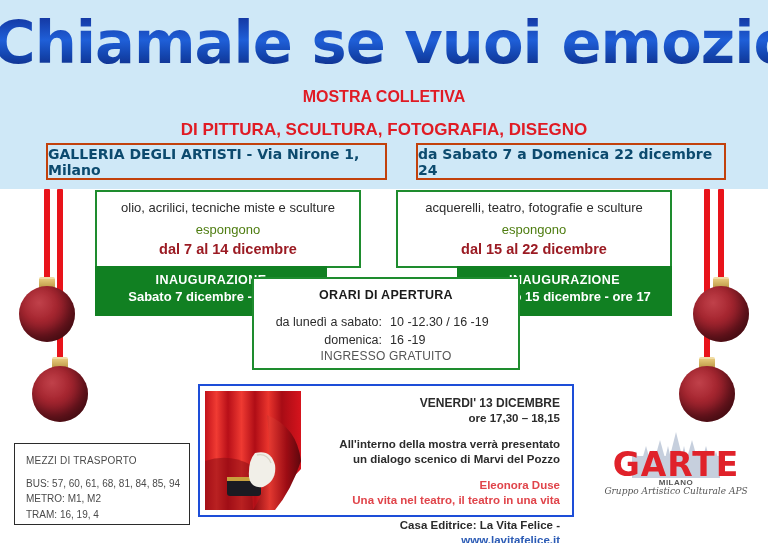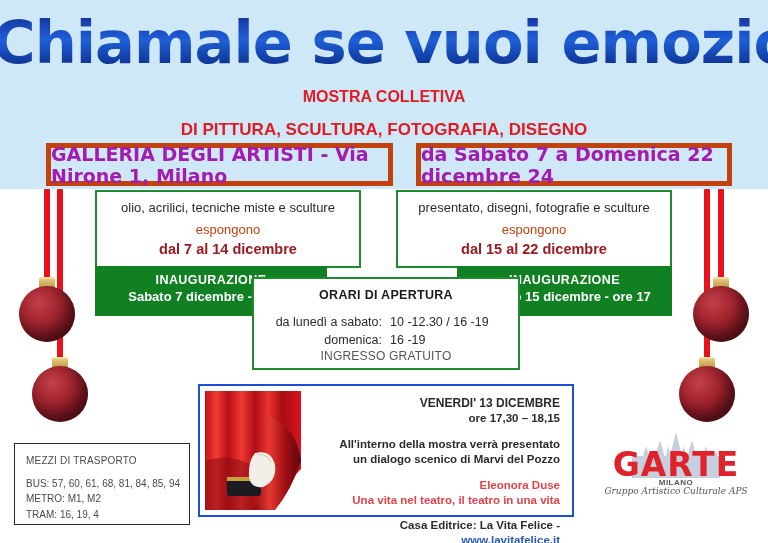--- a/index.html
+++ b/index.html
@@ -33,24 +33,24 @@
   .subtitle1,.subtitle2{
     position:absolute;width:768px;text-align:center;
     color:#e01b24;font-weight:bold;
     font-family:"Liberation Sans", sans-serif;
   }
   .subtitle1{top:88px;font-size:16px;}
   .subtitle2{top:120px;font-size:17px;}
 
   .redbox{
     position:absolute;
-    border:5px solid #c2410c;
+    border:2px solid #c2410c;
     background:#cfe8f7;
     display:flex;align-items:center;justify-content:center;
-    color:#a21caf;font-weight:bold;font-size:19px;
+    color:#0c4a6e;font-weight:bold;font-size:14px;
     font-family:"DejaVu Sans", sans-serif;
   }
   .redbox.left{left:46px;top:143px;width:337px;height:33px;}
   .redbox.right{left:416px;top:143px;width:306px;height:33px;}
 
   
   .orn-wrap{position:absolute;top:189px;width:110px;height:250px;}
   .orn-wrap.l{left:0;}
   .orn-wrap.r{right:0;}
   .ribbon{position:absolute;background:#e8131a;width:6px;border-radius:1px;}
@@ -70,21 +70,21 @@
     position:absolute;
     border:2px solid #1e8c2e;
     background:#ffffff;
     box-sizing:border-box;
     text-align:center;
     padding-top:8px;
   }
   .col-box.left{left:95px;top:190px;width:266px;height:78px;}
   .col-box.right{left:396px;top:190px;width:276px;height:78px;}
   .col-line1{font-size:13px;color:#2b2b2b;margin:0 0 7px 0;}
-  .col-line2{font-size:13px;color:#c2410c;margin:0 0 4px 0;}
+  .col-line2{font-size:13px;color:#4d7c0f;margin:0 0 4px 0;}
   .col-line3{font-size:14.5px;color:#9b1b23;font-weight:bold;margin:0;}
 
   .green-box{
     position:absolute;
     background:#118022;
     color:#ffffff;
     text-align:center;
     box-sizing:border-box;
     padding-top:7px;
     line-height:1.25;
@@ -203,21 +203,21 @@
     <p class="col-line1">olio, acrilici, tecniche miste e sculture</p>
     <p class="col-line2">espongono</p>
     <p class="col-line3">dal 7 al 14 dicembre</p>
   </div>
   <div class="green-box left">
     <div class="gb-l1">INAUGURAZIONE</div>
     <div class="gb-l2">Sabato 7 dicembre - ore 17</div>
   </div>
 
   <div class="col-box right">
-    <p class="col-line1">presentato, disegni, fotografie e sculture</p>
+    <p class="col-line1">acquerelli, teatro, fotografie e sculture</p>
     <p class="col-line2">espongono</p>
     <p class="col-line3">dal 15 al 22 dicembre</p>
   </div>
   <div class="green-box right">
     <div class="gb-l1">INAUGURAZIONE</div>
     <div class="gb-l2">Sabato 15 dicembre - ore 17</div>
   </div>
 
   <div class="orari">
     <div class="orari-title">ORARI DI APERTURA</div>

